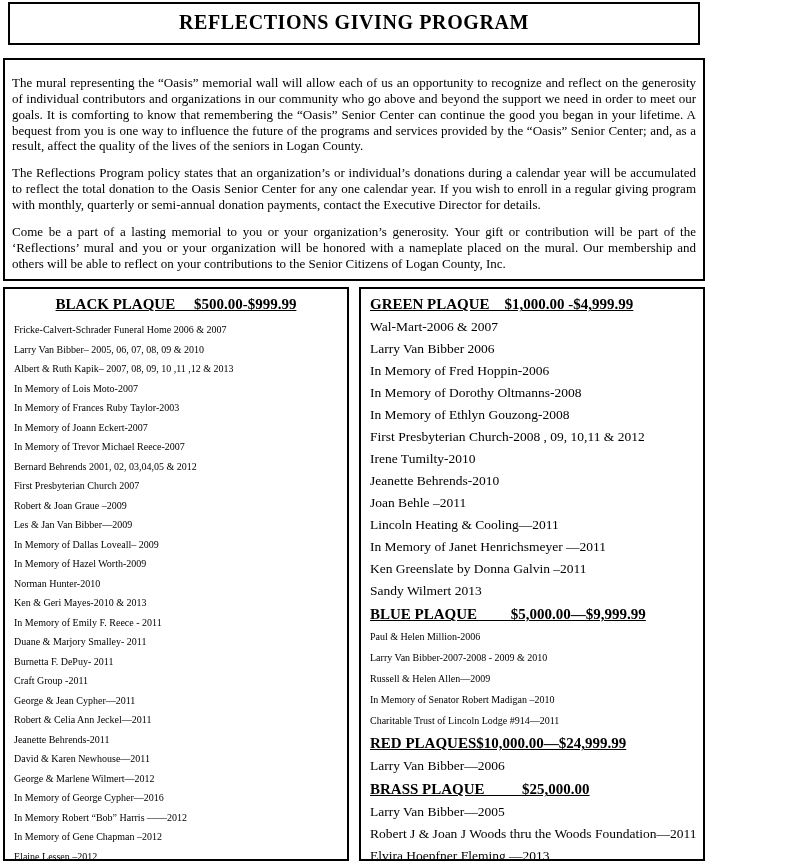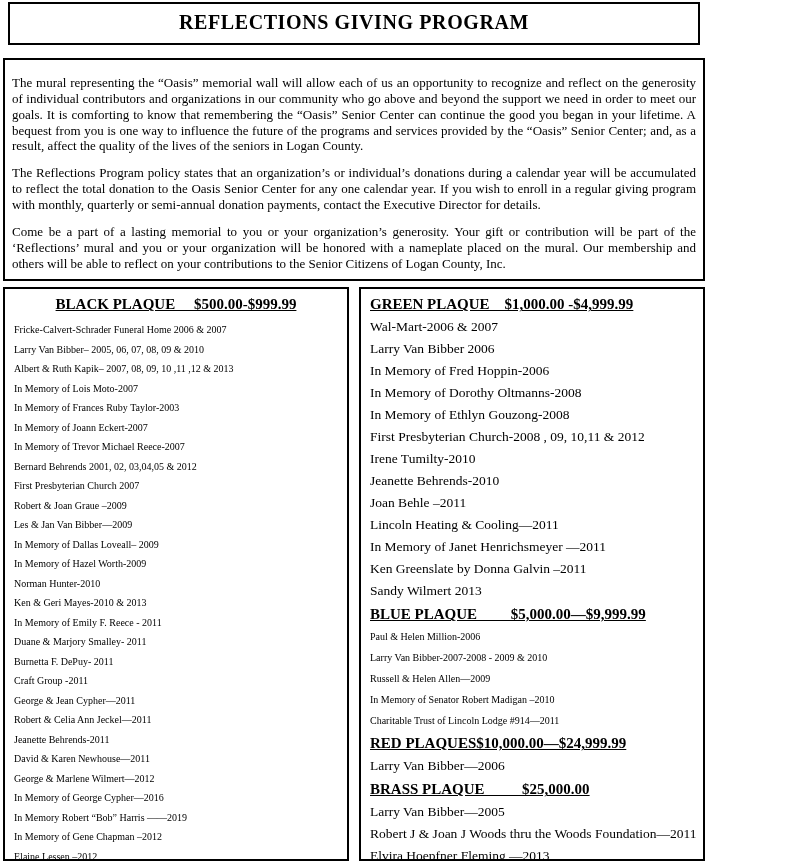--- a/index.html
+++ b/index.html
@@ -116,21 +116,21 @@
           <div class="plaque-item">In Memory of  Emily F. Reece - 2011</div>
           <div class="plaque-item">Duane &amp; Marjory Smalley- 2011</div>
           <div class="plaque-item">Burnetta F. DePuy- 2011</div>
           <div class="plaque-item">Craft Group -2011</div>
           <div class="plaque-item">George &amp; Jean Cypher—2011</div>
           <div class="plaque-item">Robert &amp; Celia Ann Jeckel—2011</div>
           <div class="plaque-item">Jeanette Behrends-2011</div>
           <div class="plaque-item">David &amp; Karen Newhouse—2011</div>
           <div class="plaque-item">George &amp; Marlene Wilmert—2012</div>
           <div class="plaque-item">In Memory of George Cypher—2016</div>
-          <div class="plaque-item">In Memory Robert “Bob” Harris ——2019</div>
+          <div class="plaque-item">In Memory Robert “Bob” Harris ——2012</div>
           <div class="plaque-item">In Memory of Gene Chapman –2012</div>
           <div class="plaque-item">Elaine Lessen –2012</div>
         </div>
       </div>
     <div class="col col-right" id="col-right">
         <div class="plaque-section section-0">
           <div class="plaque-heading">GREEN PLAQUE    $1,000.00 -$4,999.99</div>
           <div class="plaque-item">Wal-Mart-2006 &amp; 2007</div>
           <div class="plaque-item">Larry Van Bibber 2006</div>
           <div class="plaque-item">In Memory of Fred Hoppin-2006</div>

